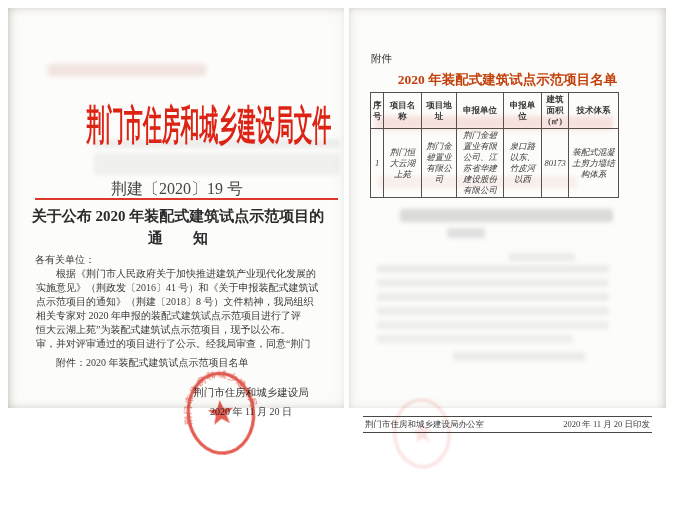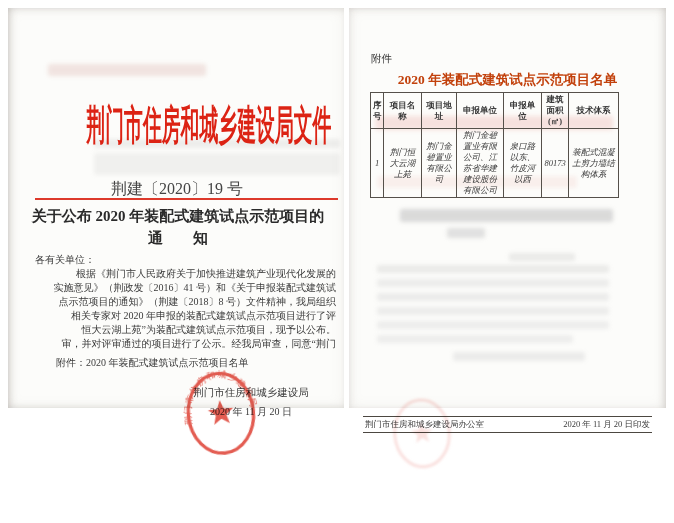--- a/index.html
+++ b/index.html
@@ -27,21 +27,21 @@
   .agency-title{
     left:0;right:46px;top:88px;height:58px;text-align:center;
     font-size:41px;font-weight:700;color:#dc2314;white-space:nowrap;
     transform:scaleX(.46);transform-origin:50% 50%;line-height:58px;letter-spacing:0;
   }
   .doc-number{left:28px;width:282px;top:171px;text-align:center;font-size:16px;color:#444;}
   .red-rule{left:27px;width:303px;top:190px;height:2px;background:#dd392b;}
   .doc-title{left:20px;width:300px;top:197px;text-align:center;font-size:15px;font-weight:700;color:#2b2b2b;line-height:22px;}
   .salutation{left:27px;top:245px;font-size:10px;}
   .body-block{left:28px;width:300px;top:259px;font-size:10px;line-height:14px;color:#3a3a3a;}
-  .body-line{white-space:nowrap;text-align:right;}
+  .body-line{white-space:nowrap;}
   .body-line.indent{text-indent:20px;}
   .attach-note{left:48px;top:348px;font-size:10px;}
   .sign-block{right:28px;top:378px;width:130px;text-align:center;}
   .signer{font-size:10.5px;color:#3a3a3a;}
   .sign-date{font-size:10px;margin-top:5px;color:#3a3a3a;}
   
   .attach-label{left:22px;top:44px;font-size:10.5px;color:#333;}
   .table-title{left:0;width:100%;top:63px;text-align:center;font-size:13.5px;font-weight:700;color:#c2410c;}
   .tbl-wrap{left:21px;top:84px;width:248px;}
   table.doc{border-collapse:collapse;width:248px;table-layout:fixed;font-size:8.5px;color:#3a3a3a;padding-left:35px;}

